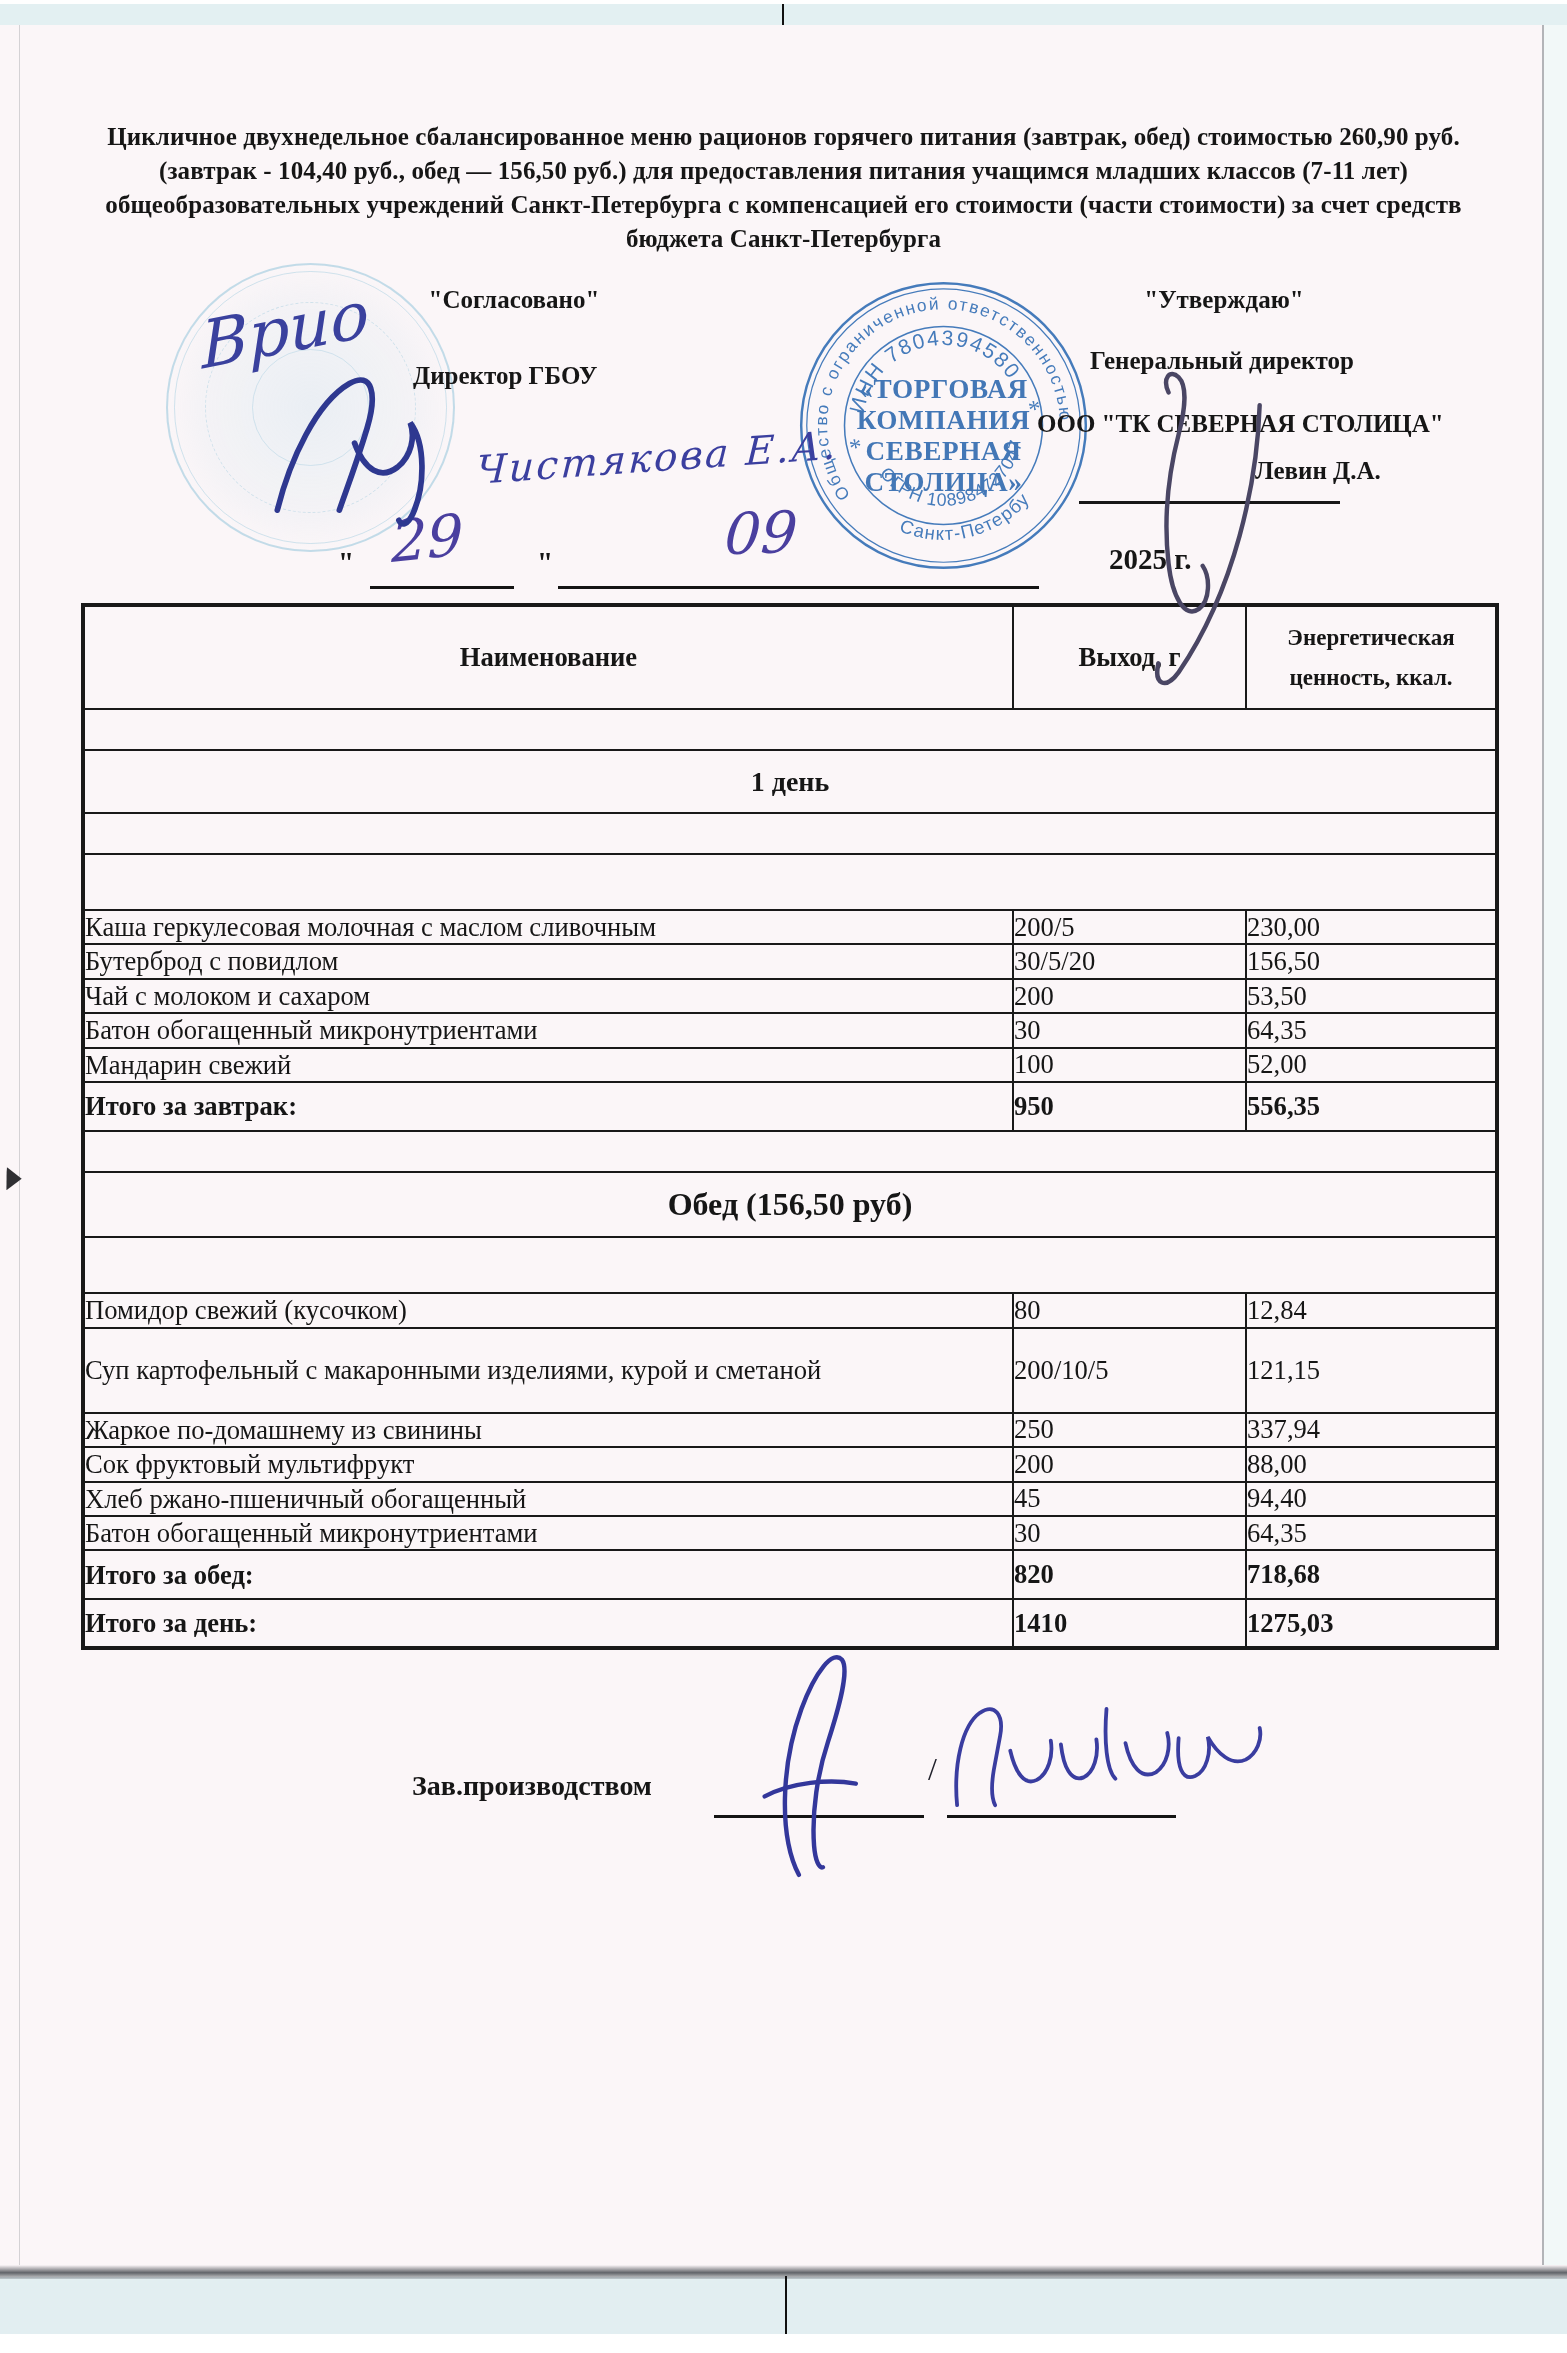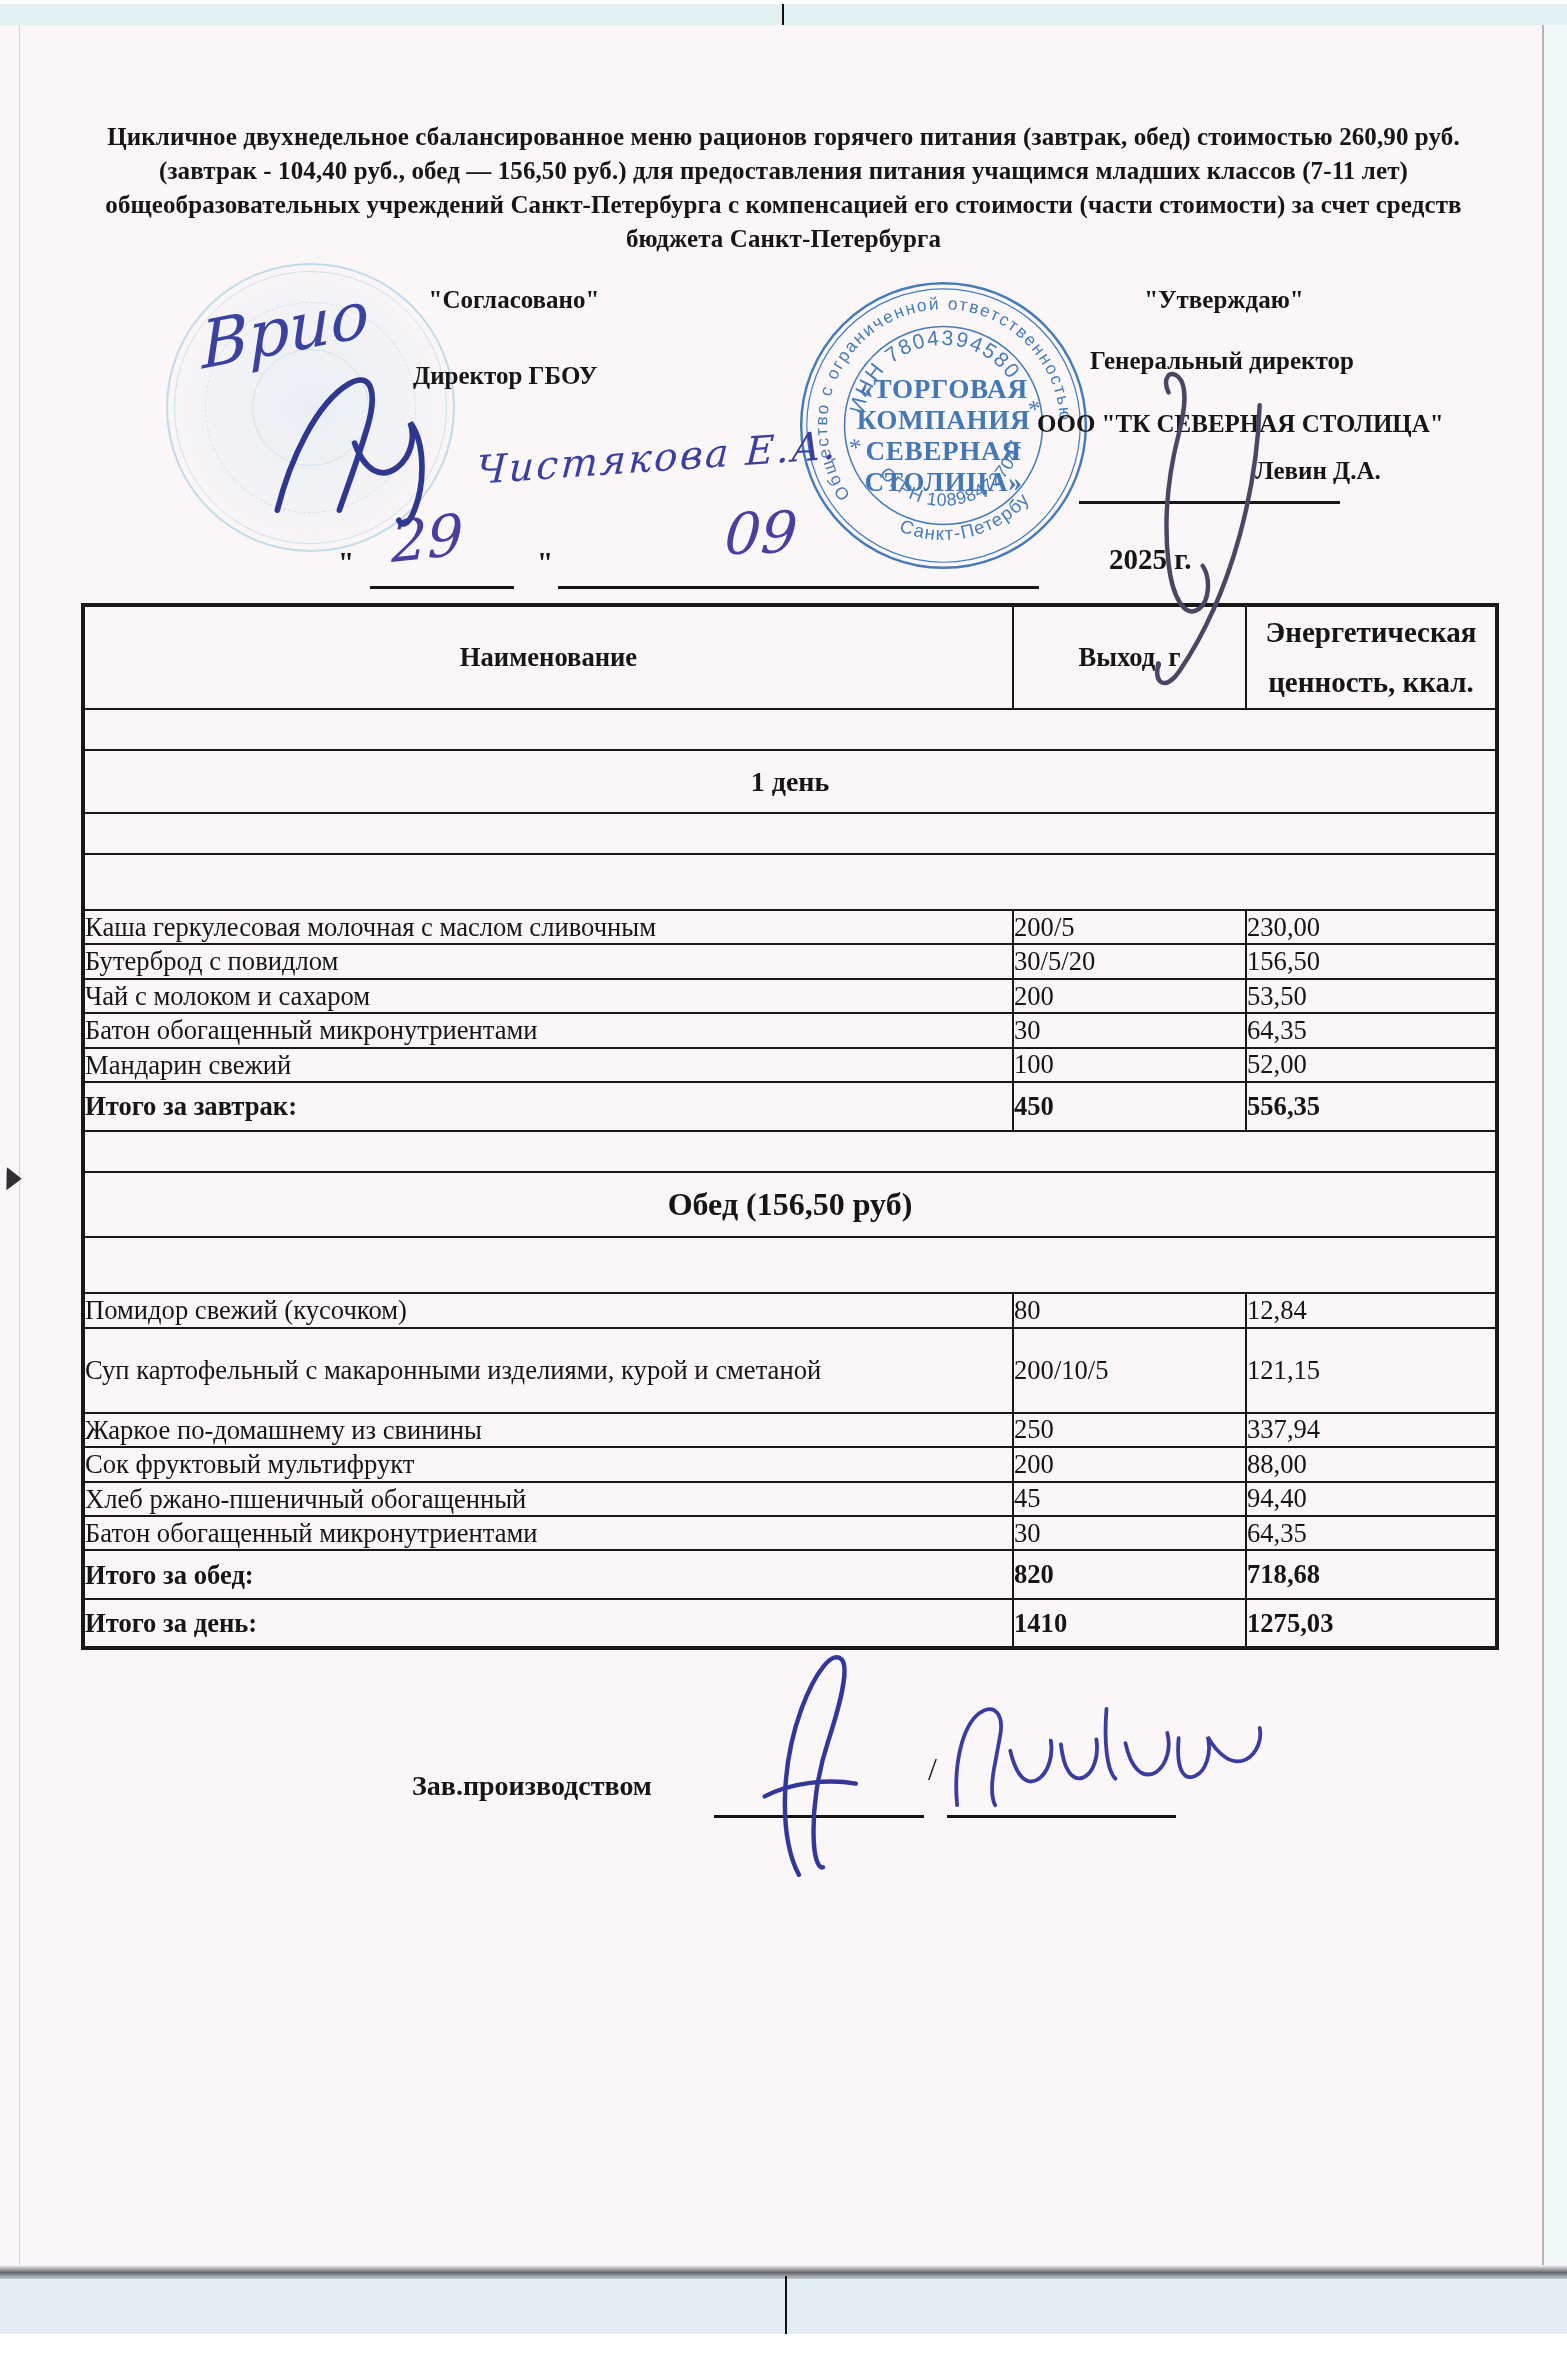--- a/index.html
+++ b/index.html
@@ -66,21 +66,21 @@
   
   #menu-table{position:absolute;left:81px;top:603px;width:1414px;border-collapse:collapse;table-layout:fixed;
     border:4.4px solid #191919;background:transparent;}
   #menu-table td{border:2.5px solid #191919;vertical-align:middle;padding:0;overflow:hidden;}
   td.name{text-align:left;padding:1.3px 6.3px 1.3px 8.9px;font-size:26.6px;line-height:1.22;white-space:normal;}
   td.num{text-align:left;font-size:26.6px;}
   tr.r-header{height:104px;}
   tr.r-header td{font-weight:bold;}
   td.h-name{text-align:center;font-size:26.6px;}
   td.h-out{text-align:center;font-size:26.6px;}
-  td.h-energy{text-align:center;font-size:29px;line-height:1.72;padding:0 8.9px;}
+  td.h-energy{text-align:center;font-size:23px;line-height:1.72;padding:0 8.9px;}
   tr.r-spacer-s{height:41px;}
   tr.r-spacer-m{height:56px;}
   tr.r-day{height:63px;}
   tr.r-day td{text-align:center;font-weight:bold;font-size:28px;}
   tr.r-section{height:65px;}
   tr.r-section td{text-align:center;font-weight:bold;font-size:32px;}
   tr.r-item{height:20px;}
   tr.r-item-tall{height:85px;}
   tr.r-total{height:49px;}
   tr.r-total td{font-weight:bold;margin-left:28px;}
@@ -217,21 +217,21 @@
         <td class="num">30</td>
         <td class="num">64,35</td>
       </tr>
       <tr class="r-item">
         <td class="name">Мандарин свежий</td>
         <td class="num">100</td>
         <td class="num">52,00</td>
       </tr>
       <tr class="r-total">
         <td class="name">Итого за завтрак:</td>
-        <td class="num">450</td>
+        <td class="num">950</td>
         <td class="num">556,35</td>
       </tr>
       <tr class="r-spacer-s">
           <td colspan="3"></td>
         </tr>
       <tr class="r-section">
         <td colspan="3">Обед (156,50 руб)</td>
       </tr>
       <tr class="r-spacer-m">
           <td colspan="3"></td>

